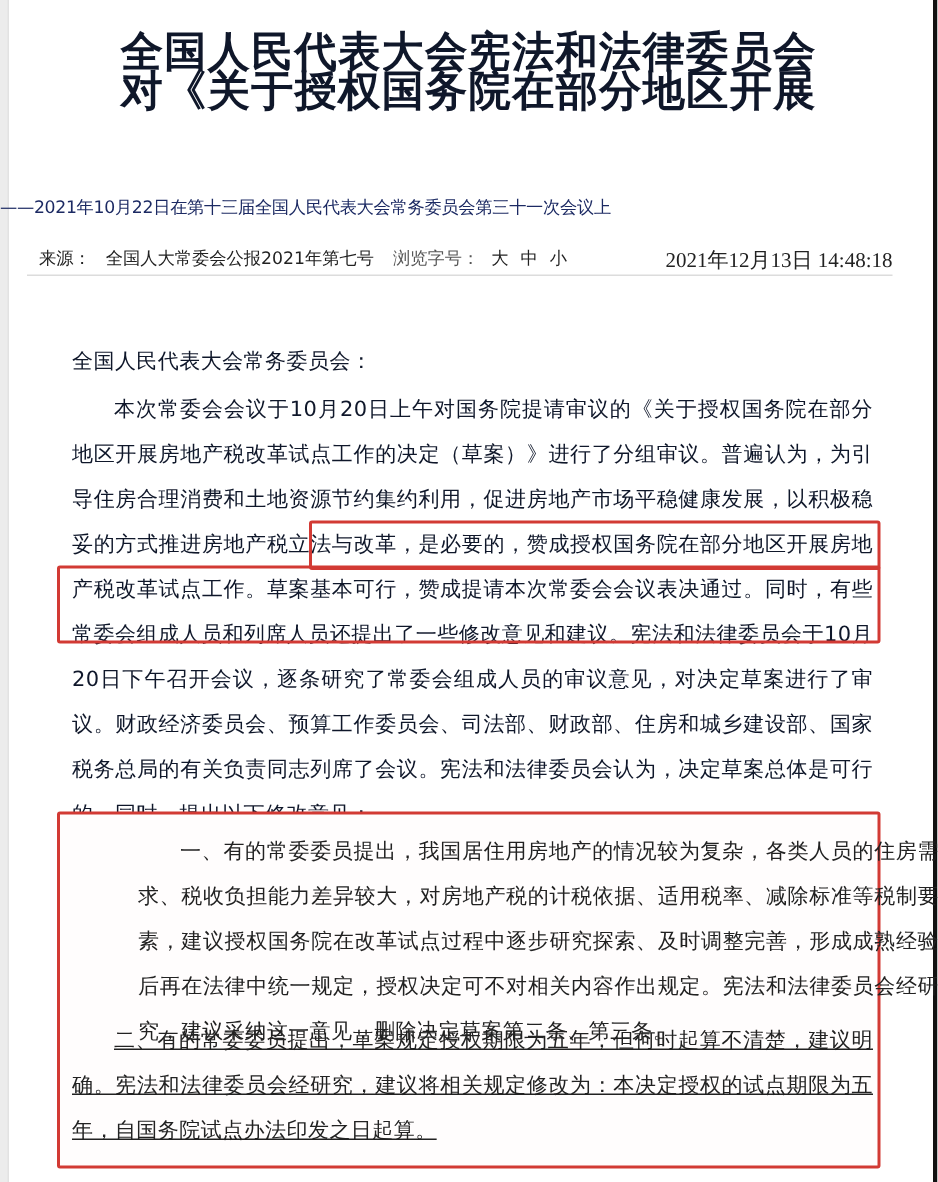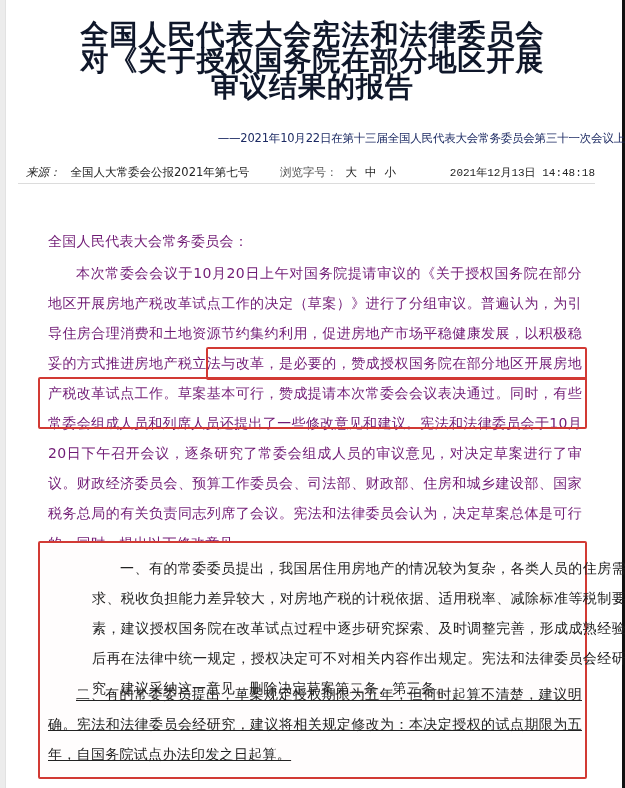--- a/index.html
+++ b/index.html
@@ -12,36 +12,36 @@
   .left-strip { position:absolute; left:0; top:0; width:5px; height:788px; background:#ececec; border-right:1px solid #e2e2e2; }
   .right-strip { position:absolute; right:0; top:0; width:3px; height:788px; background:#111; }
 
   .title-block { position:absolute; left:0; top:22px; width:625px; text-align:center; }
   .title-line {
     font-family: "DejaVu Serif", "Liberation Serif", serif;
     font-weight:bold; font-size:28px; line-height:26px; color:#0f172a;
     letter-spacing:1px; white-space:nowrap;
   }
   .subtitle {
-    position:absolute; left:0; top:131px; width:625px; text-align:right;
+    position:absolute; left:0; top:131px; width:625px; text-align:left;
     font-size:11.5px; color:#1c2a63; white-space:nowrap; letter-spacing:-0.2px;
   }
 
   .meta-bar {
     position:absolute; left:18px; top:163px; width:577px; height:20px;
     border-bottom:1px solid #dcdcdc; font-size:11.5px; color:#222; white-space:nowrap;
   }
   .meta-bar .src { position:absolute; left:8px; top:2px; }
-  .meta-bar .src .k { margin-right:10px;font-style:italic; }
-  .meta-bar .fs { position:absolute; left:262px; top:2px; }
+  .meta-bar .src .k { margin-right:10px; }
+  .meta-bar .fs { position:absolute; left:244px; top:2px; }
   .meta-bar .fs .k { color:#555; margin-right:8px; }
   .meta-bar .fs .sz { margin-right:8px; cursor:pointer; }
-  .meta-bar .dt { position:absolute; right:0; top:2px; font-family:Liberation Mono, monospace; font-size:11px; }
+  .meta-bar .dt { position:absolute; right:0; top:2px; font-family:Liberation Serif, serif; font-size:14px; }
 
-  .body-text { position:absolute; left:48px; width:534px; font-size:14px; line-height:30px; color:#701a75; letter-spacing:0.3px; }
+  .body-text { position:absolute; left:48px; width:534px; font-size:14px; line-height:30px; color:#0f172a; letter-spacing:0.3px; }
   .salutation { top:226px; }
   .para1 { top:258px; text-indent:2em; text-align:justify; }
 
   .redbox { position:absolute; border:2px solid #d23a34; border-radius:2px; }
   .box1 { left:206px; top:347px; width:377px; height:29px; }
   .box2 { left:38px; top:377px; width:545px; height:48px; }
   .box3 { left:38px; top:541px; width:545px; height:234px; background:#fffdfd; }
 
   .opinion { position:absolute; left:48px; width:534px; font-size:14px; line-height:30px; letter-spacing:0.3px; text-indent:2em; text-align:justify; color:#222; }
   .op1 { top:553px;margin-left:44px; }
@@ -49,21 +49,20 @@
 </style>
 </head>
 <body>
 
 <div class="left-strip"></div>
 <div class="right-strip"></div>
 
 <div class="title-block">
   <div class="title-line">全国人民代表大会宪法和法律委员会</div>
   <div class="title-line">对《关于授权国务院在部分地区开展</div>
-  <div class="title-line">审议结果的报告</div>
 </div>
 <div class="subtitle">——2021年10月22日在第十三届全国人民代表大会常务委员会第三十一次会议上</div>
 
 <div class="meta-bar">
   <span class="src">
     <span class="k">来源：</span><span>全国人大常委会公报2021年第七号</span>
   </span>
   <span class="fs">
     <span class="k">浏览字号：</span><span class="sz">大</span><span class="sz">中</span><span class="sz">小</span>
   </span>

